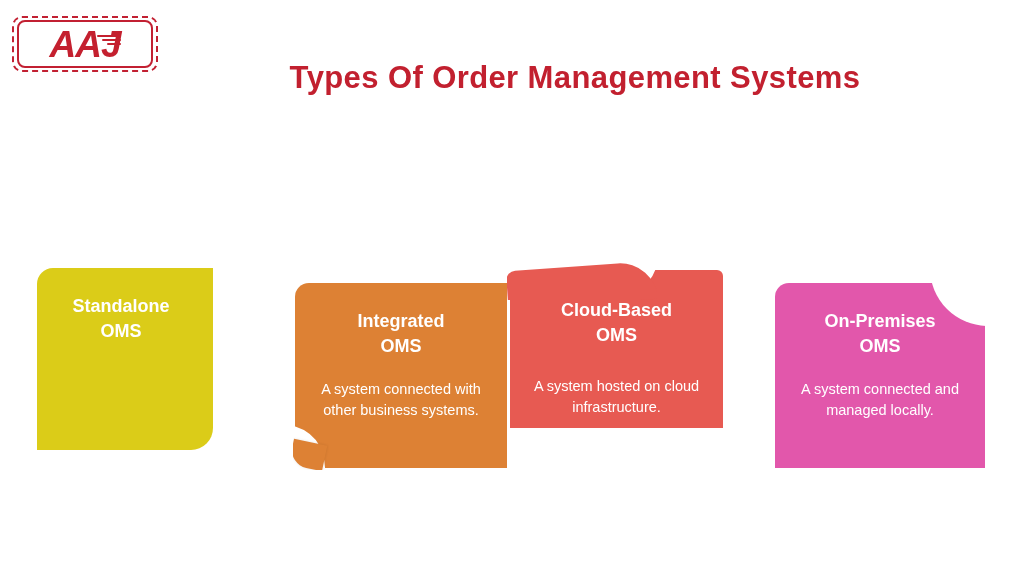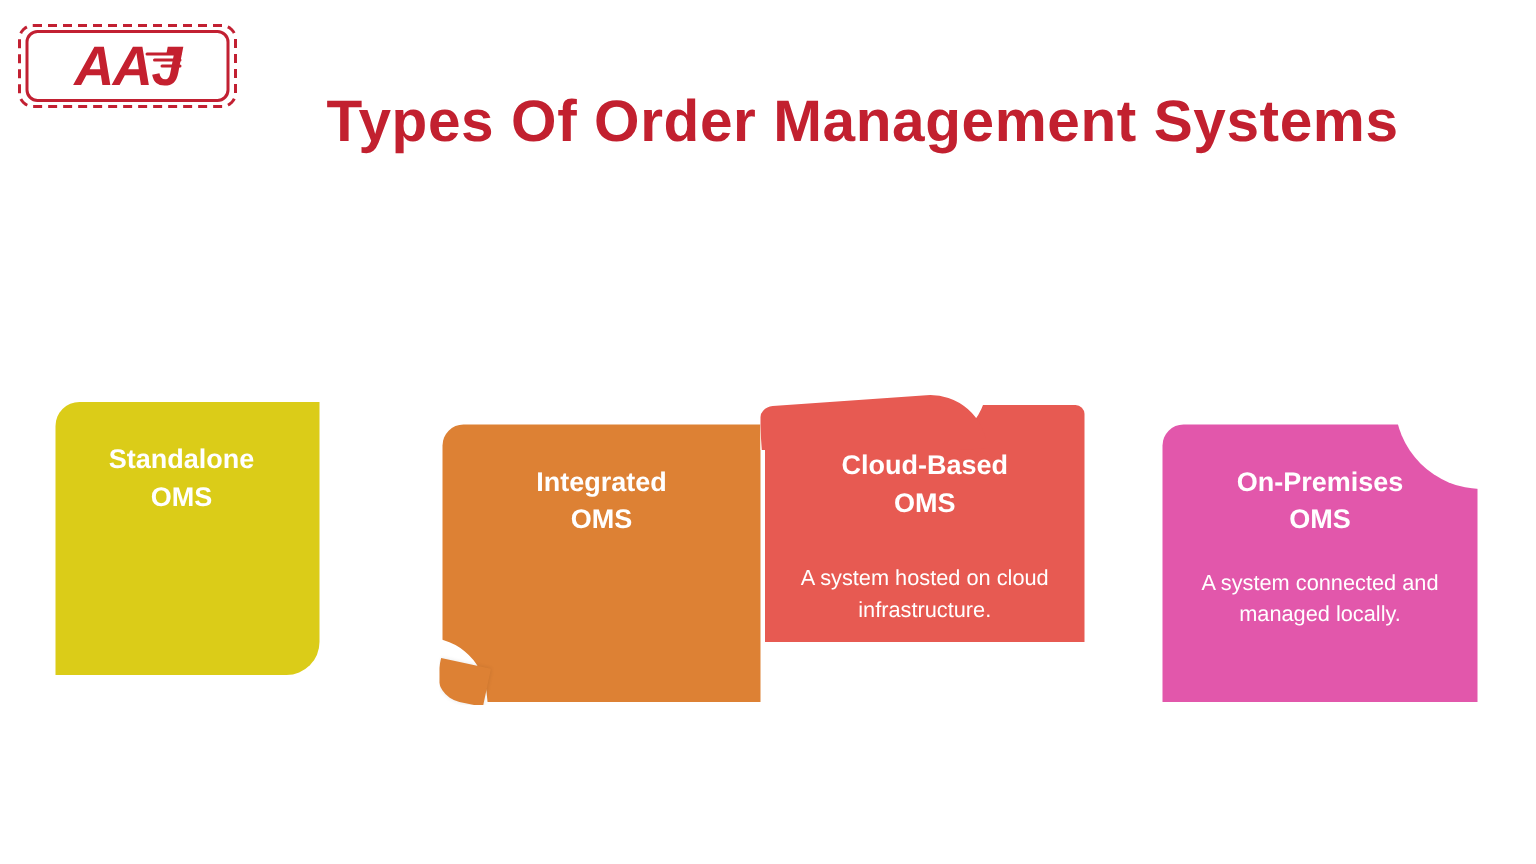--- a/index.html
+++ b/index.html
@@ -76,21 +76,21 @@
 
   
   .page-title {
     position: absolute;
     left: 180px;
     top: 60px;
     width: 790px;
     text-align: center;
     font-family: "Liberation Sans", sans-serif;
     font-weight: bold;
-    font-size: 39px;
+    font-size: 31px;
     letter-spacing: 0.4px;
     color: #C2202F;
     white-space: nowrap;
   }
 
   
   .cards {
     position: absolute;
     left: 0;
     top: 0;
@@ -272,20 +272,21 @@
       <span>Standalone</span><br>
       <span>OMS</span>
     </div>
   </div>
 
   <div class="card card-2">
     <div class="card-title">
       <span>Integrated</span><br>
       <span>OMS</span>
     </div>
+    <div class="card-desc">A system connected with other business systems.</div>
     <div class="curl-bl"></div>
   </div>
 
   <div class="card card-3">
     <div class="card-title">
       <span>Cloud-Based</span><br>
       <span>OMS</span>
     </div>
     <div class="card-desc">A system hosted on cloud infrastructure.</div>
     <div class="curl-tl"></div>

